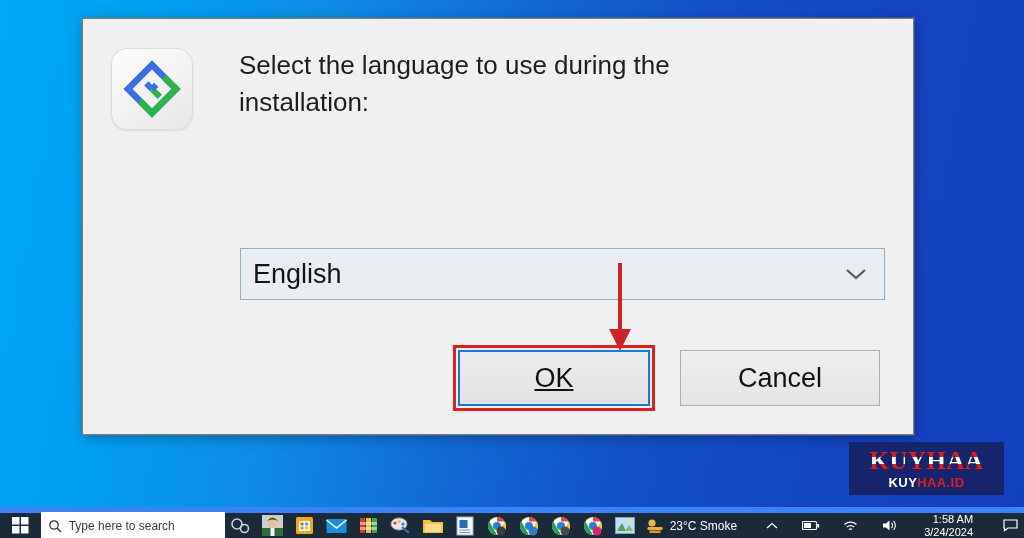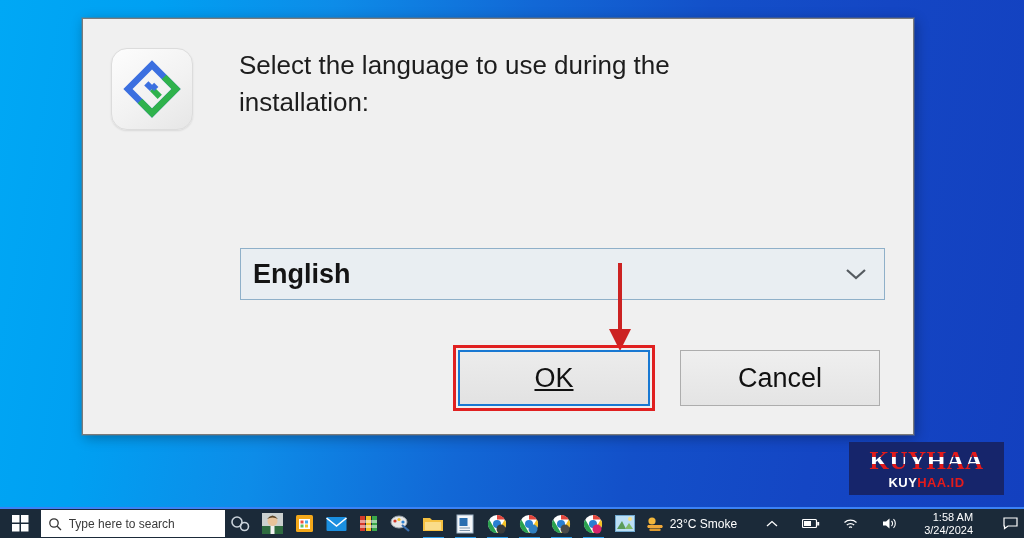--- a/index.html
+++ b/index.html
@@ -120,21 +120,20 @@
     left: 157px;
     top: 229px;
     width: 645px;
     height: 52px;
     background: #e9eef2;
     border: 1px solid #8fb0c9;
     box-sizing: border-box;
     display: flex;
     align-items: center;
     cursor: default;
-    font-weight: bold;
   }
   #language-value {
     flex: 1;
     padding-left: 12px;
     font-size: 27px;
     color: #141414;
     white-space: nowrap;
   }
   #combo-chevron {
     width: 56px;
@@ -230,21 +229,21 @@
   .wm-r { color: #e21b1b; text-align: right; }
 
   
   #taskbar {
     position: absolute;
     left: 0;
     top: 507px;
     width: 1024px;
     height: 31px;
     background: #1b2a39;
-    border-top: 2px solid #3b82f6;
+    border-top: 6px solid #3b82f6;
     display: flex;
     align-items: center;
     box-sizing: border-box;
   }
 
   #start-button {
     width: 42px;
     height: 29px;
     display: flex;
     align-items: center;

